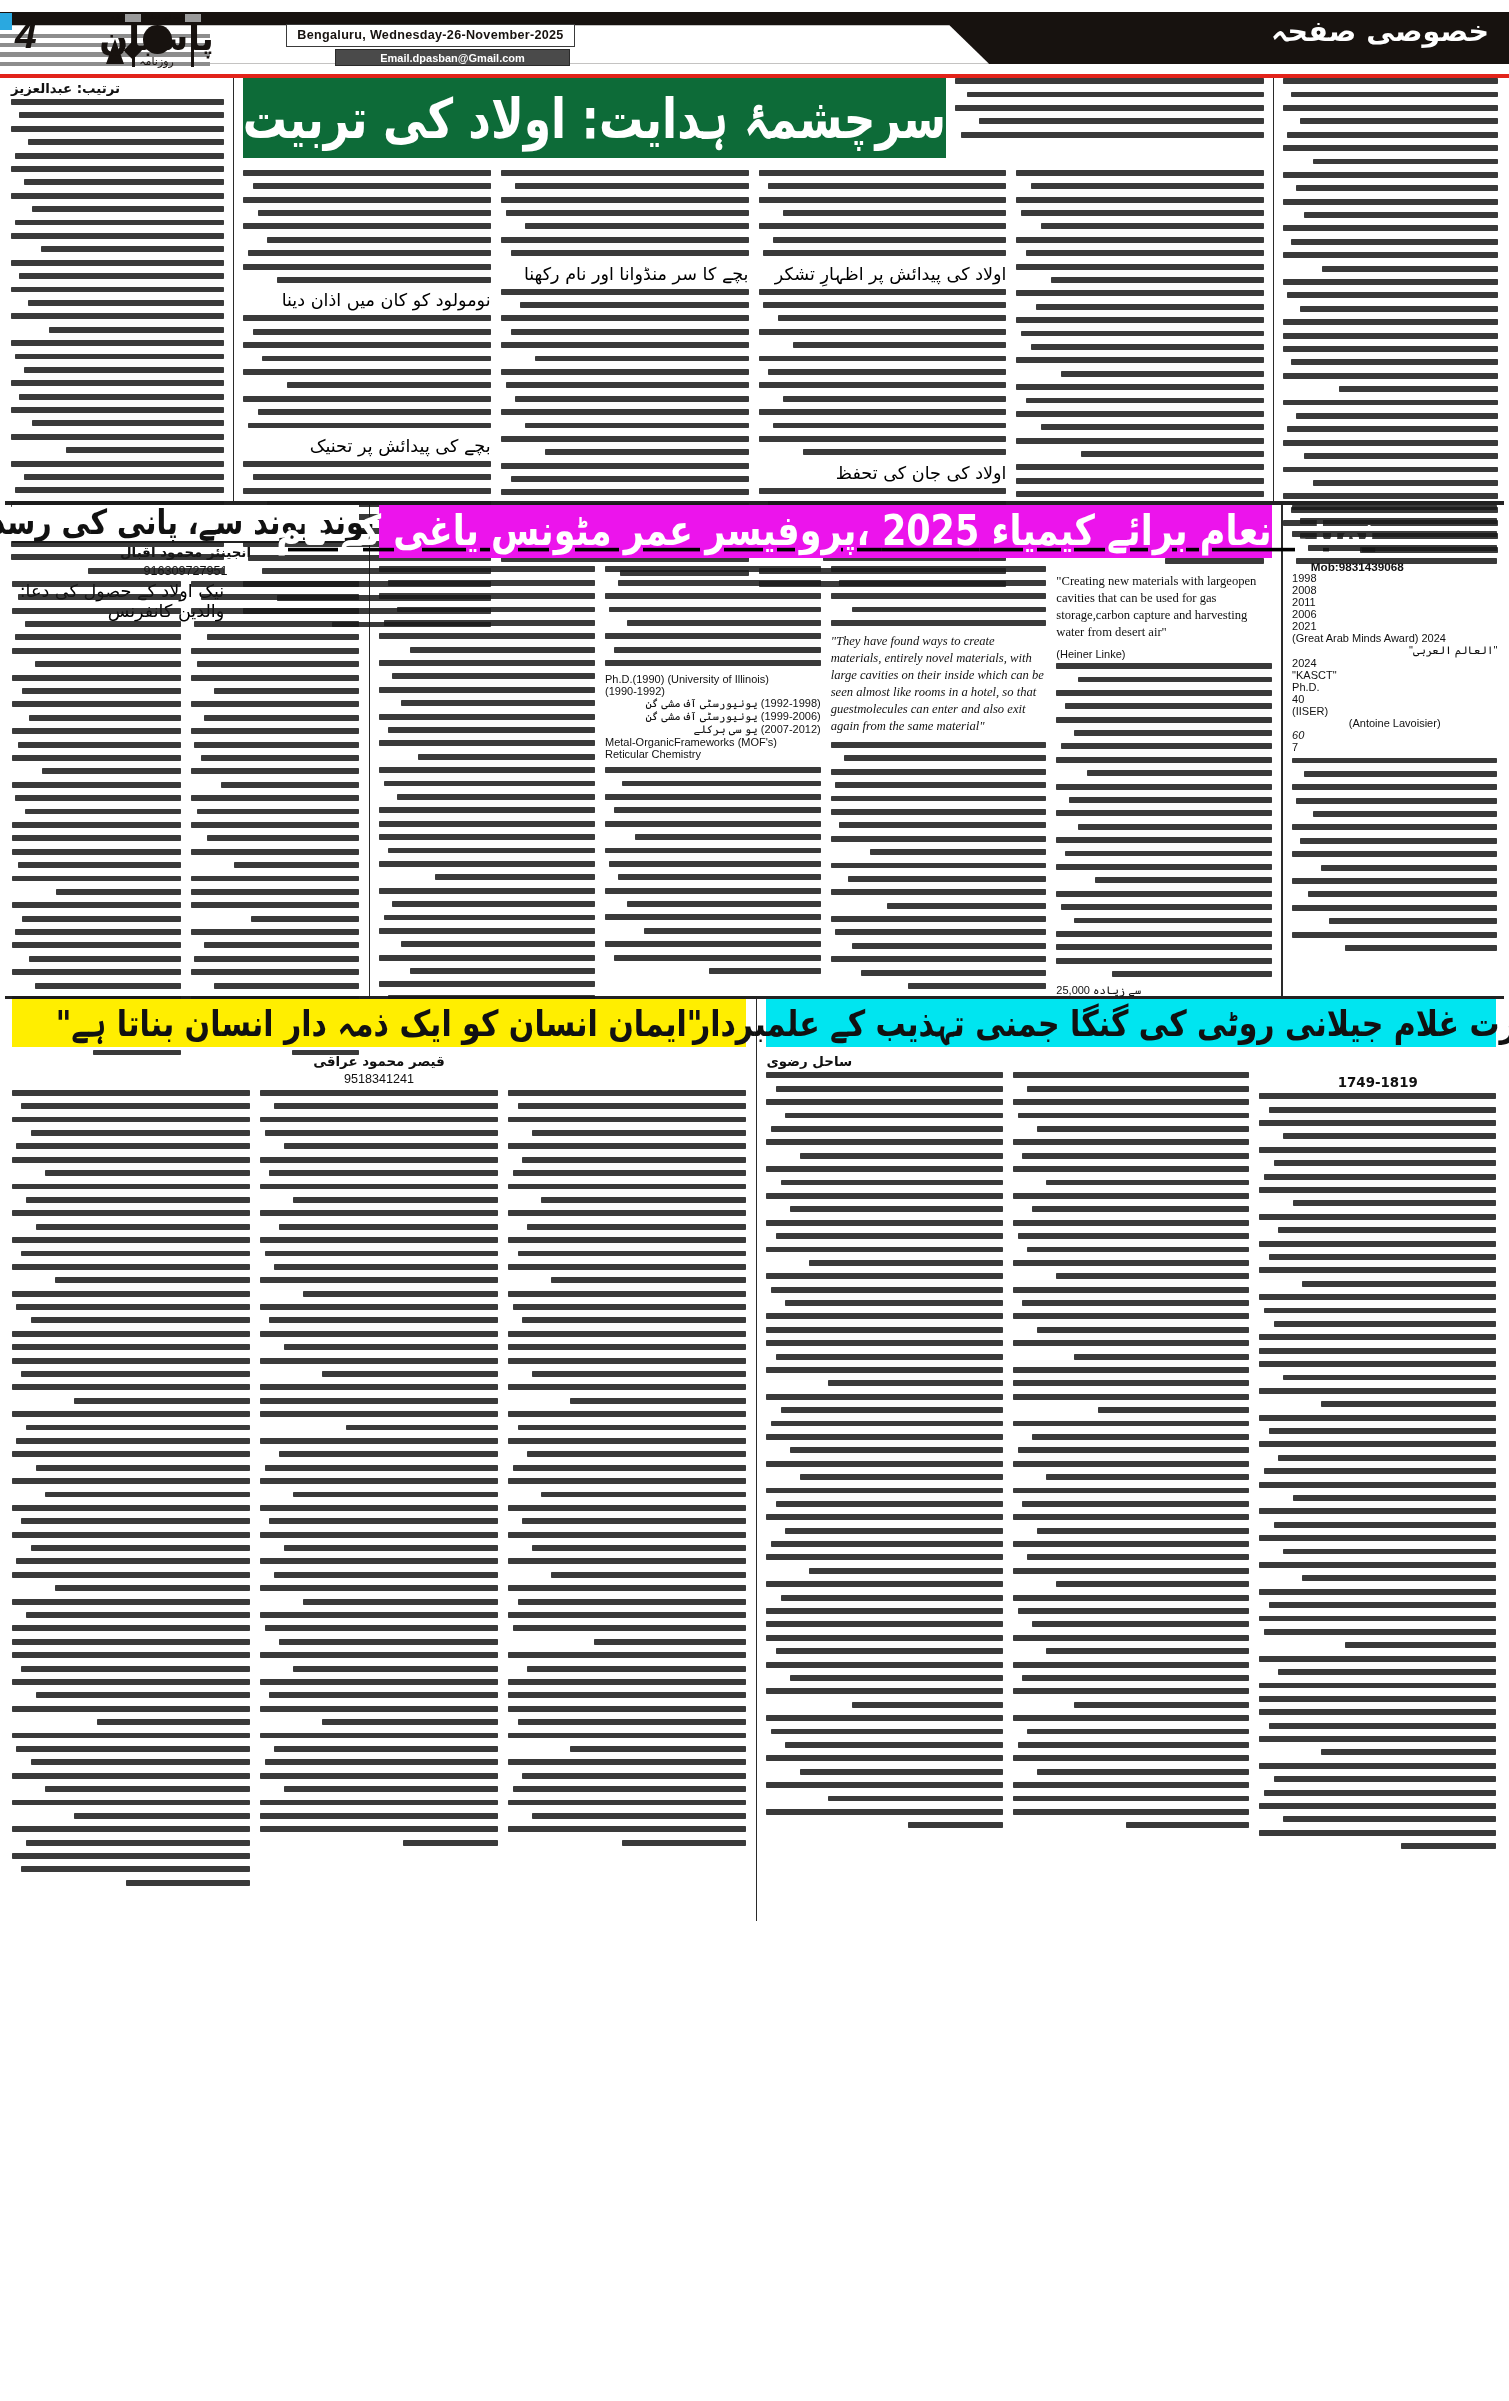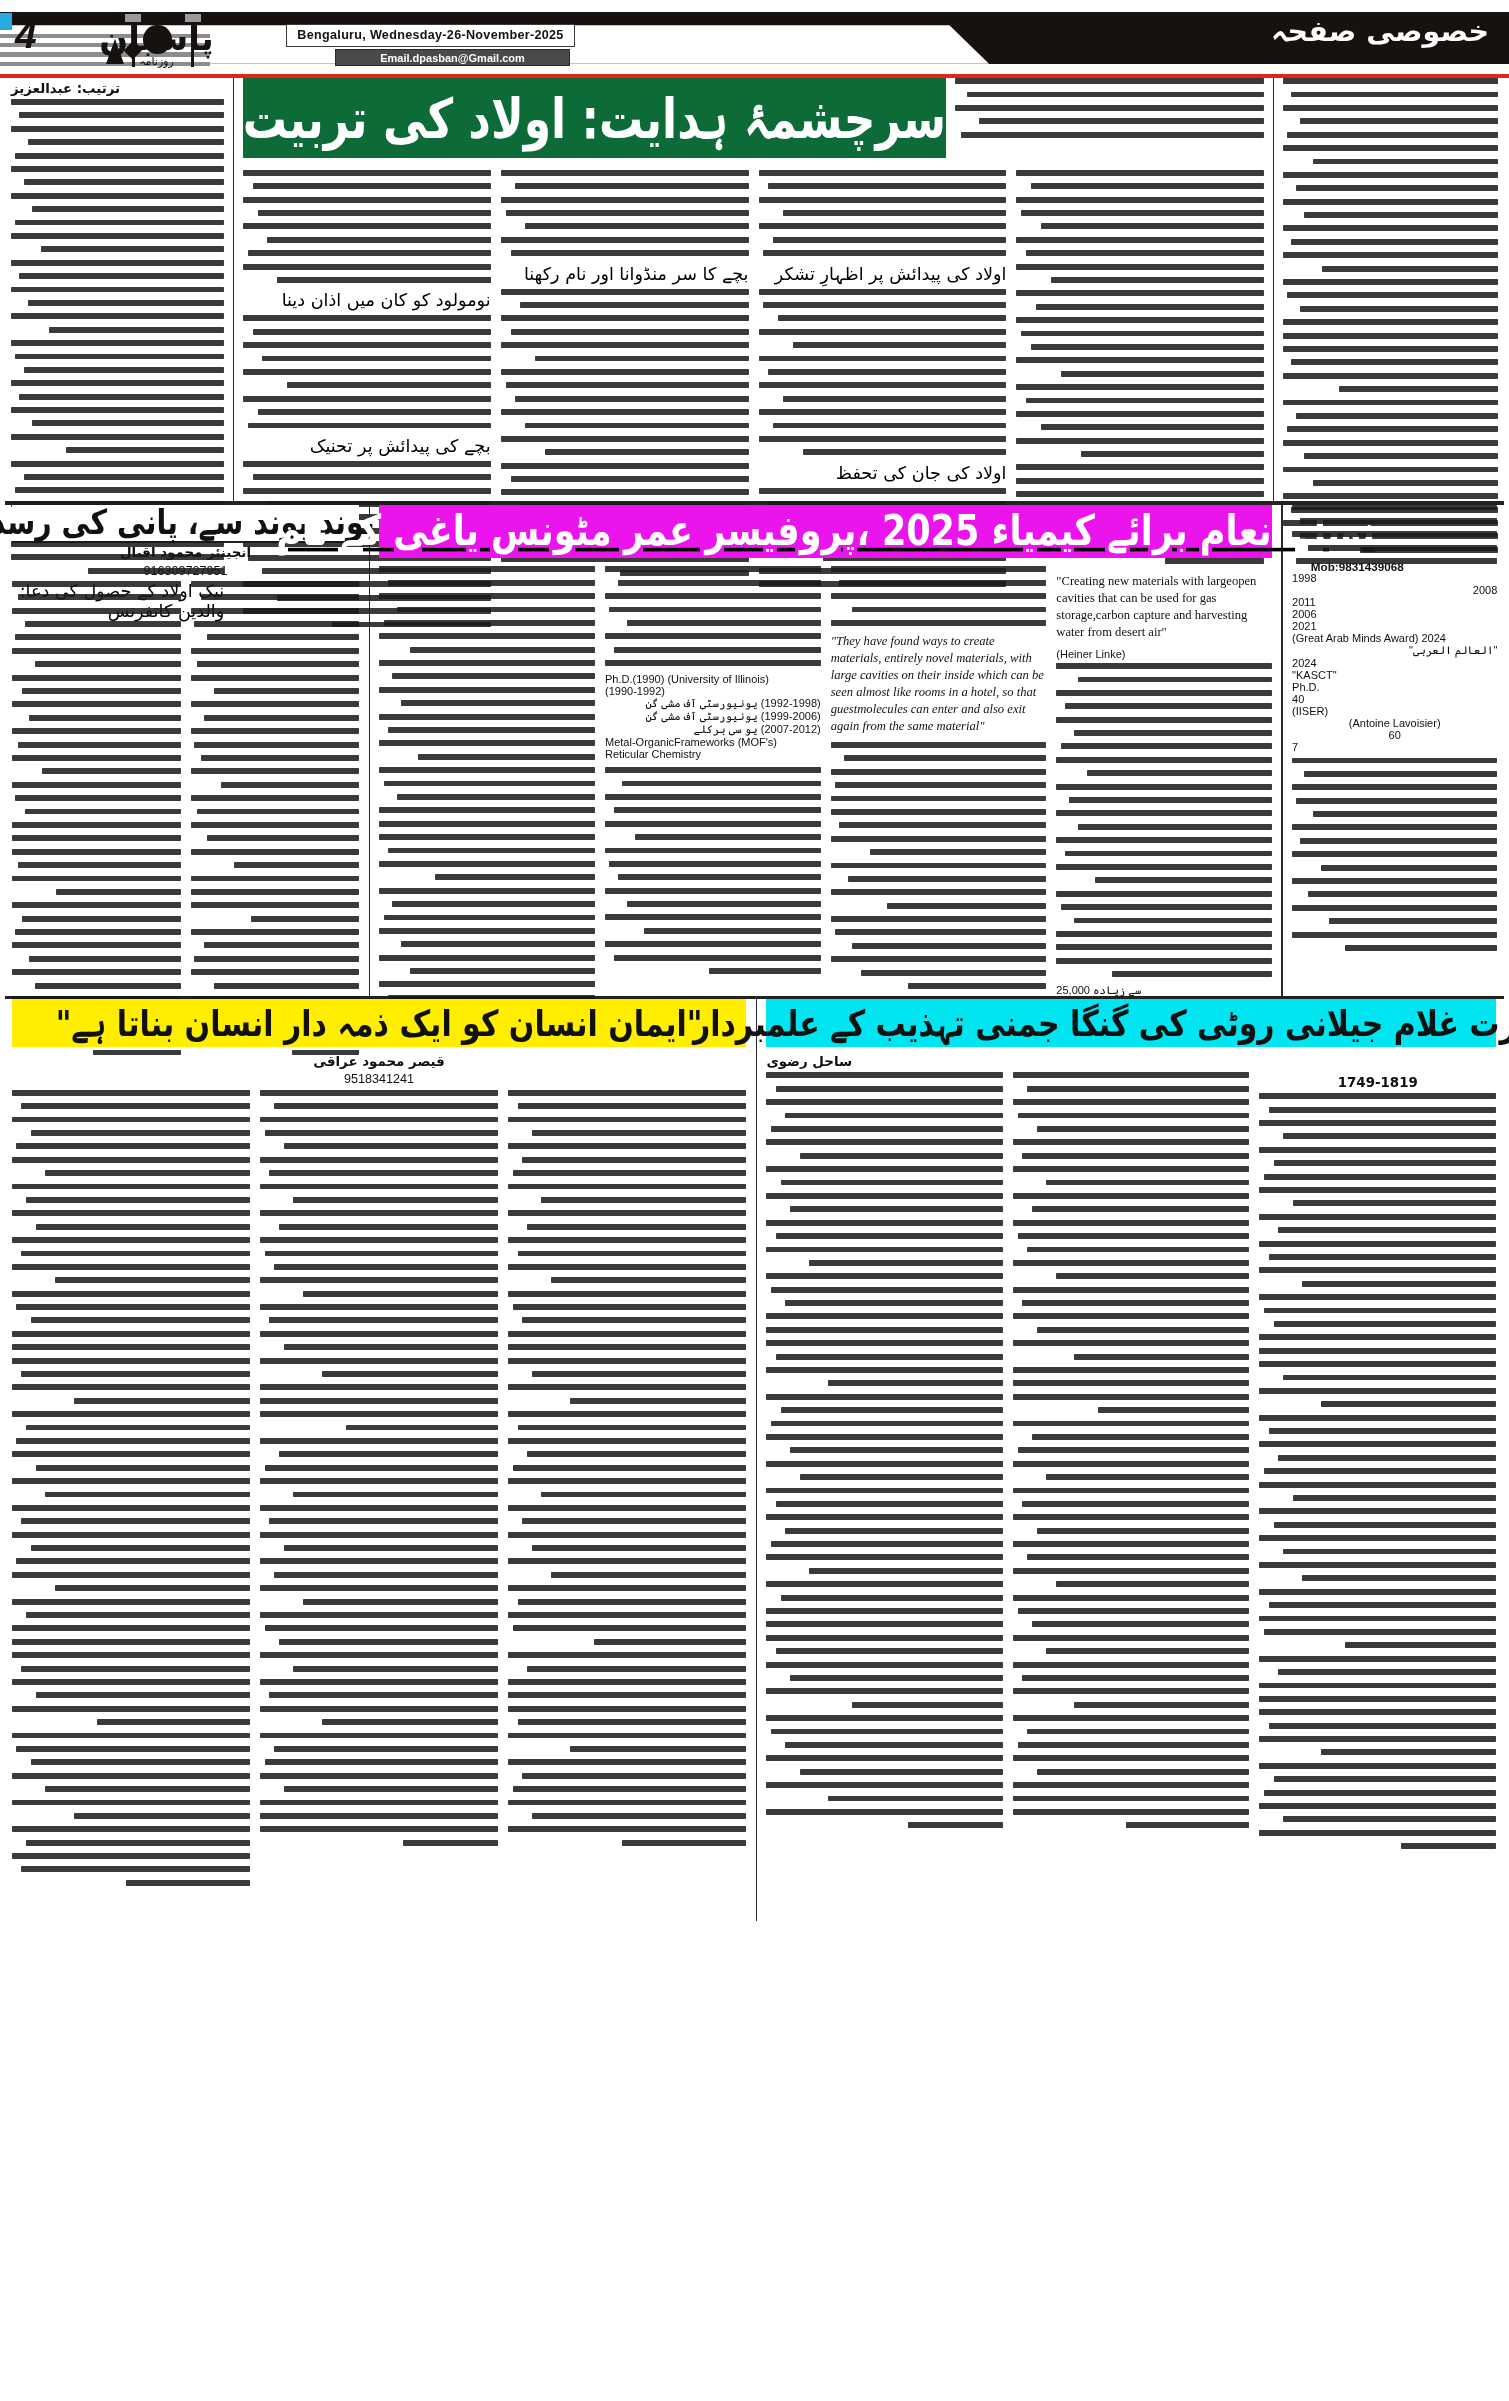--- a/index.html
+++ b/index.html
@@ -734,33 +734,33 @@
 
       <div style="width:220px;" class="pad">
         <div class="utext">
           <div class="uline w100"></div>
             <div class="uline w96"></div>
             <div class="uline w100"></div>
           <div class="uline w92"></div>
             <div class="uline w98"></div>
         </div>
         <div class="eng-small" style="text-align:left;">1998</div>
-        <div class="eng-small" style="text-align:right;">2008</div>
+        <div class="eng-small" style="text-align:left;">2008</div>
         <div class="eng-small" style="text-align:left;">2011</div>
         <div class="eng-small" style="text-align:left;">2006</div>
         <div class="eng-small" style="text-align:left;">2021</div>
         <div class="eng-small" style="text-align:left;">(Great Arab Minds Award) 2024</div>
         <div class="eng-small" style="direction:rtl;text-align:right;">"العالم العربی"</div>
         <div class="eng-small" style="text-align:left;">2024</div>
         <div class="eng-small" style="text-align:left;">"KASCT"</div>
         <div class="eng-small" style="text-align:left;">Ph.D.</div>
         <div class="eng-small" style="text-align:left;">40</div>
         <div class="eng-small" style="text-align:left;">(IISER)</div>
         <div class="eng-small" style="text-align:center;">(Antoine Lavoisier)</div>
-        <div class="eng-small" style="text-align:center;">60</div>
+        <div class="eng-small" style="text-align:left;font-style:italic;">60</div>
         <div class="eng-small" style="text-align:left;">7</div>
         <div class="utext" style="margin-top:5px;">
           <div class="uline w100"></div>
             <div class="uline w94"></div>
             <div class="uline w100"></div>
           <div class="uline w98"></div>
             <div class="uline w90"></div>
             <div class="uline w100"></div>
           <div class="uline w96"></div>
             <div class="uline w100"></div>

